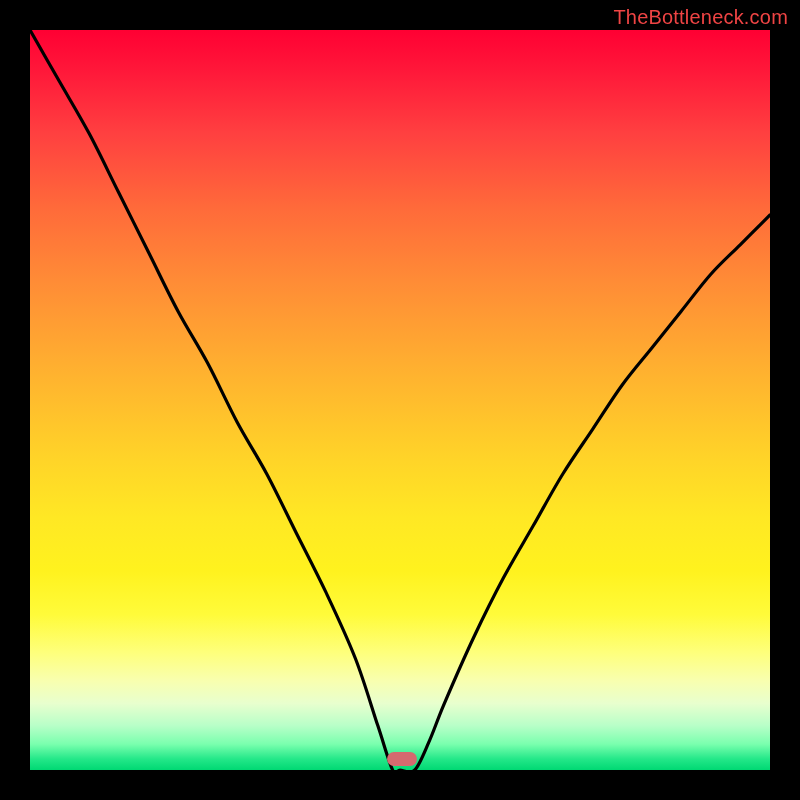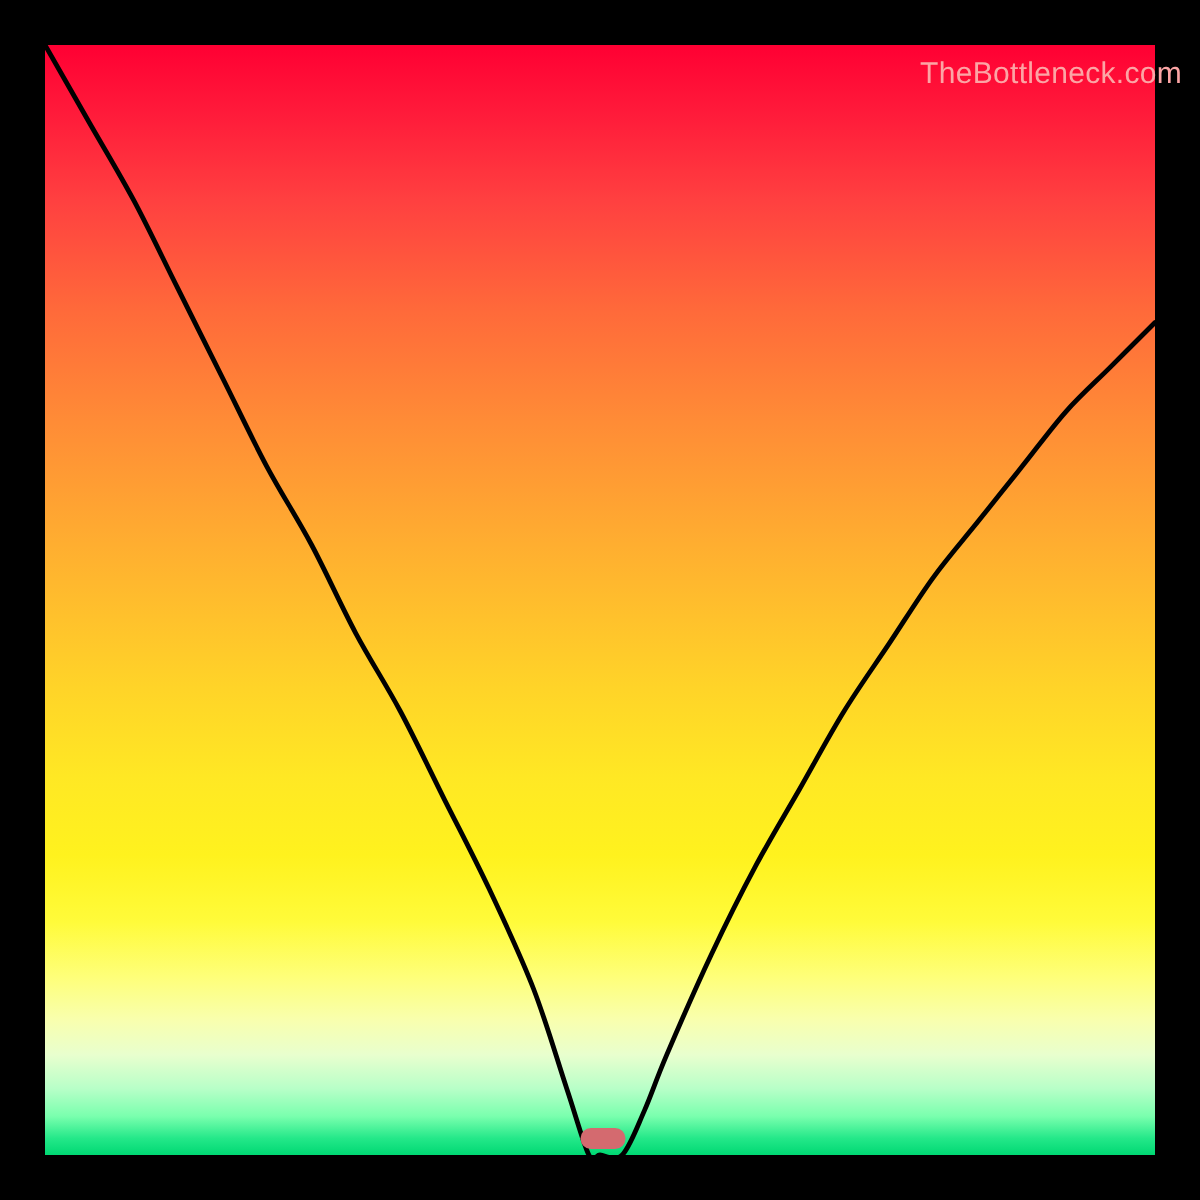--- a/index.html
+++ b/index.html
@@ -56,25 +56,24 @@
     position: absolute;
     width: 30px;
     height: 14px;
     border-radius: 7px;
     transform: translate(-50%, -50%);
   }
   .watermark {
     position: absolute;
     top: 6px;
     right: 12px;
-    color: #fca5a5;
+    color: #ef4444;
     font-size: 20px;
     font-weight: 500;
     letter-spacing: 0.2px;
-    margin-top: 32px;
   }
 </style>
 </head>
 <body>
 
 <div class="frame">
 
   <div class="plot">
 
     <svg class="curve-svg" viewBox="0 0 740 740" preserveAspectRatio="none">

